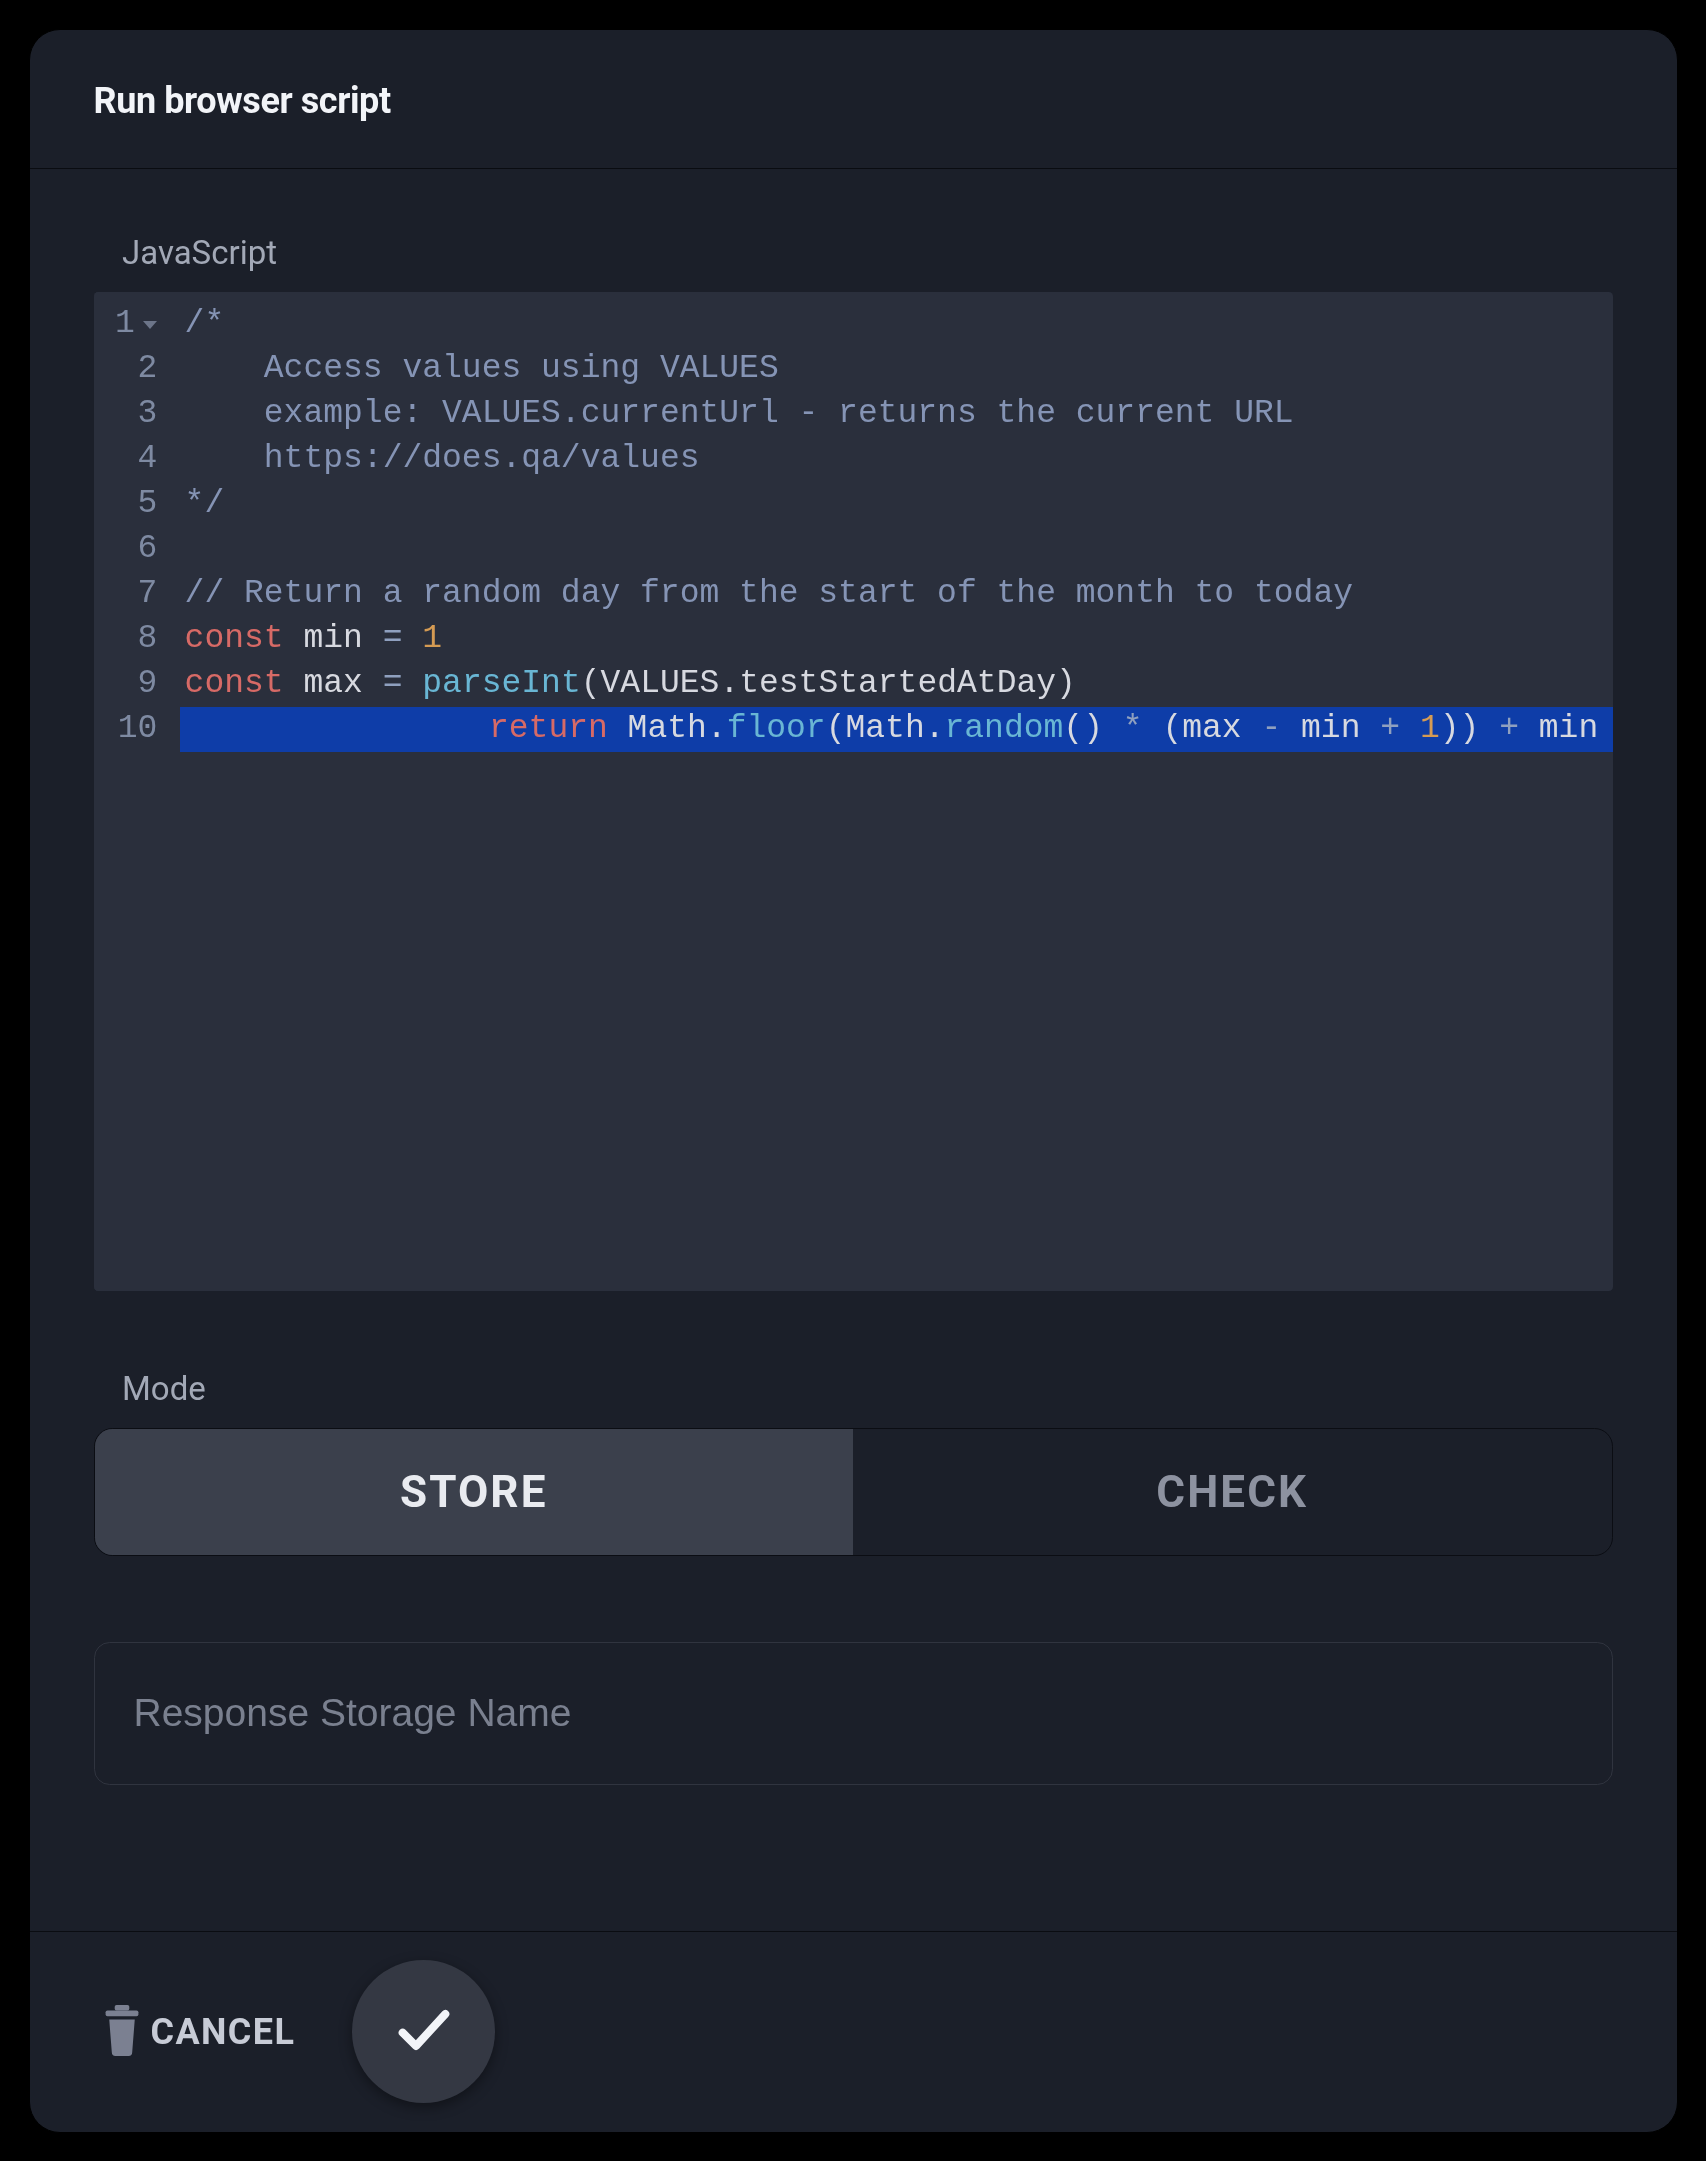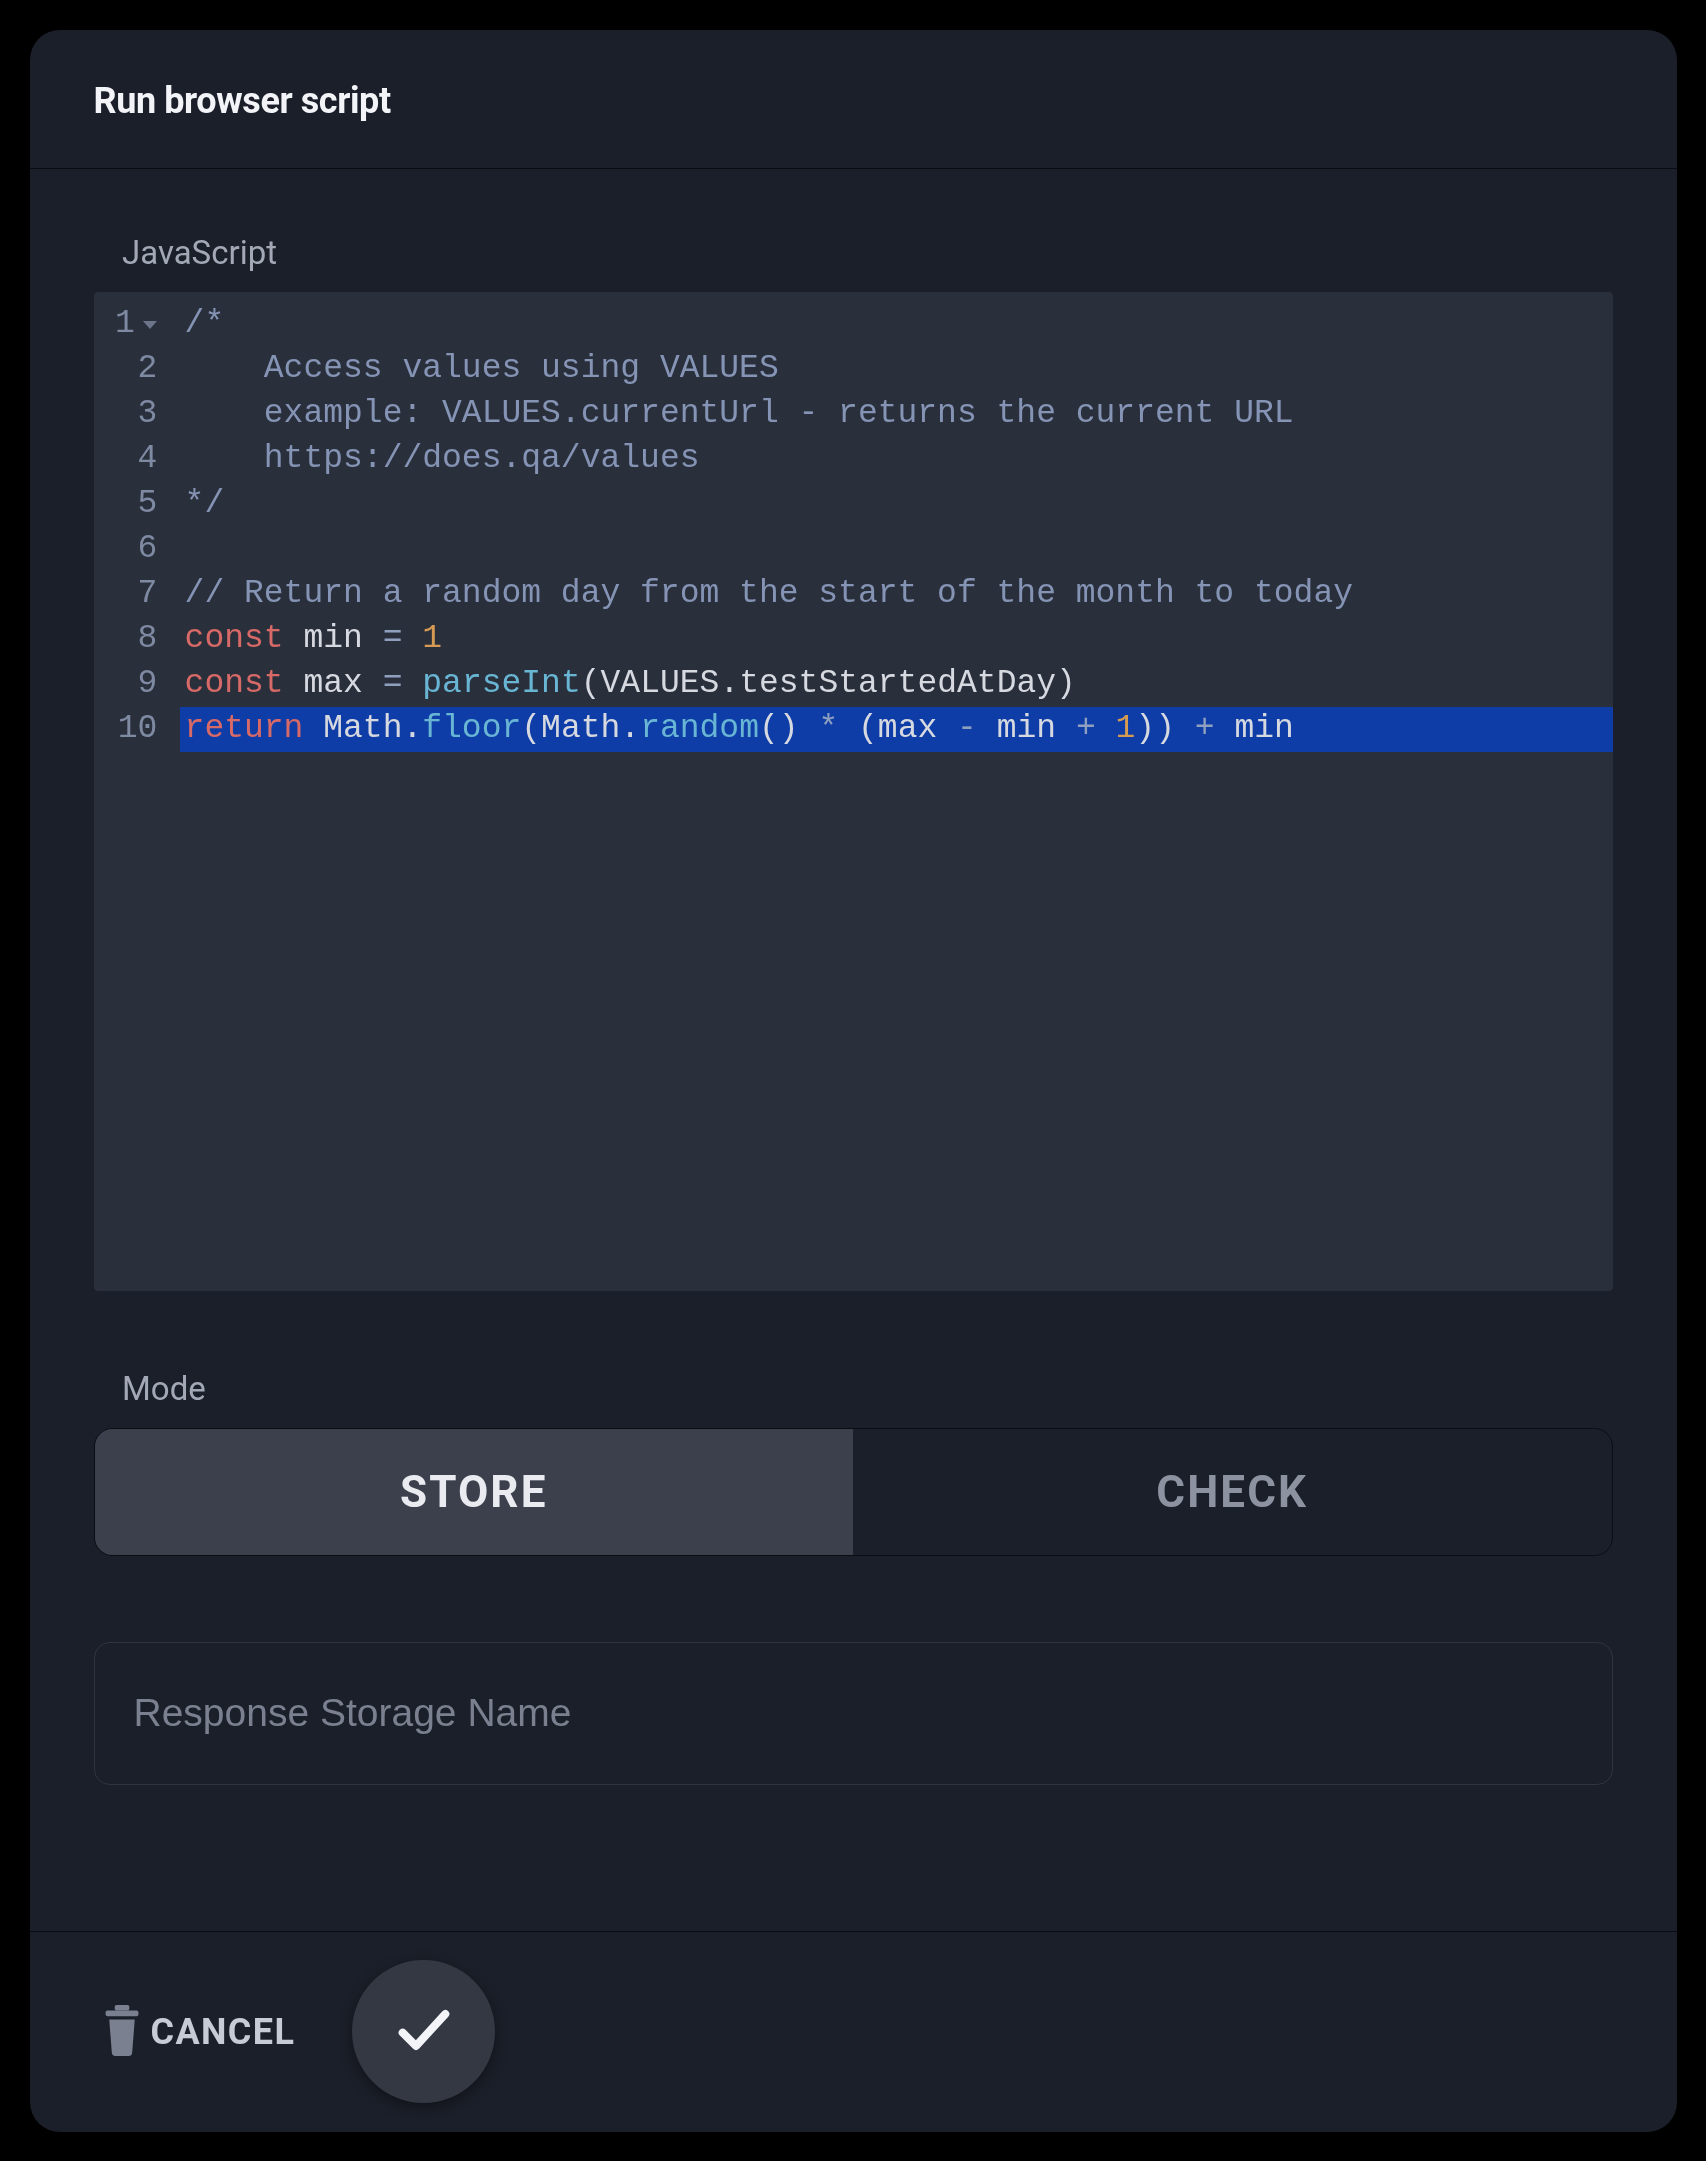--- a/index.html
+++ b/index.html
@@ -115,20 +115,21 @@
   }
   .code-line {
     height: 45px;
     display: flex;
     align-items: center;
     padding-left: 4.3px;
     padding-right: 14.3px;
   }
   .code-line.selected {
     background: var(--sel-line);
+    justify-content: flex-end;
   }
   .tok-comment { color: var(--syn-comment); }
   .tok-kw { color: var(--syn-keyword); }
   .tok-id { color: var(--syn-ident); }
   .tok-fn { color: var(--syn-func); }
   .tok-num { color: var(--syn-number); }
   .tok-op { color: var(--syn-op); }
   .tok-pn { color: var(--syn-paren); }
   .sp { display: inline-block; }
 

